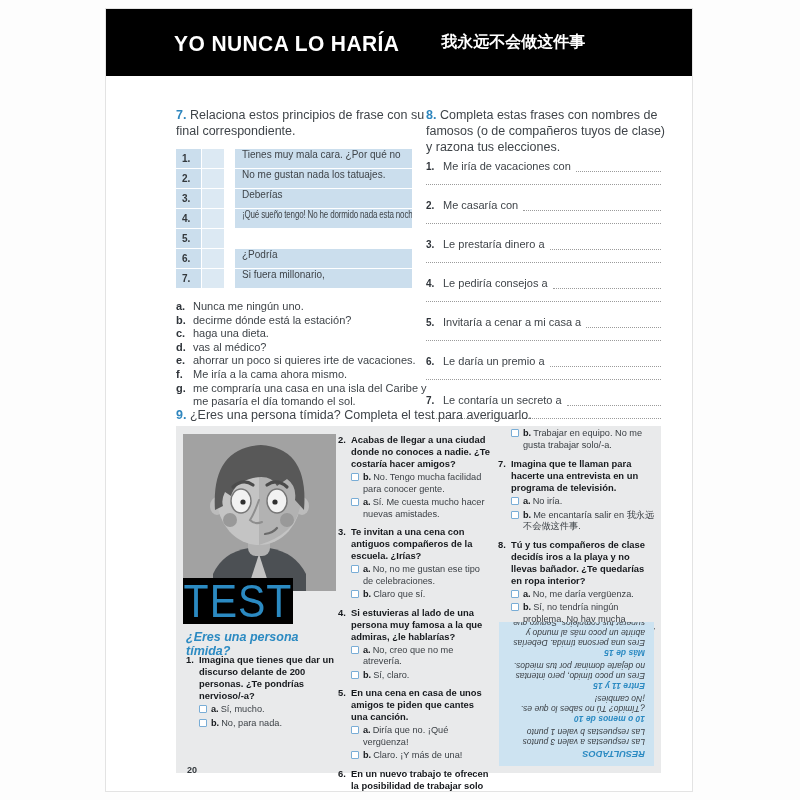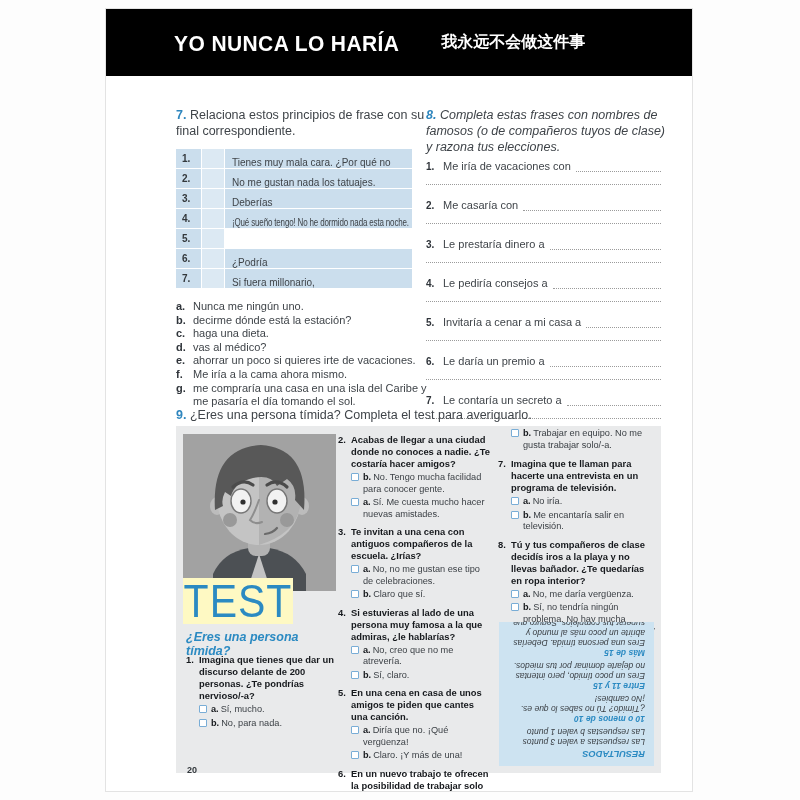--- a/index.html
+++ b/index.html
@@ -13,42 +13,42 @@
 
   .exnum { color:#2e86be; font-weight:bold; }
   .instr { font-size:12.5px; line-height:16px; color:#3f4449; }
 
   
   .ex7h { position:absolute; left:70px; top:98px; width:252px; }
   .t7 { position:absolute; left:70px; top:140px; width:236px; }
   .trow { display:flex; height:19px; margin-bottom:1px; font-size:10px; }
   .tnum { width:25px; background:#cbdeed; display:flex; align-items:center; padding-left:6px; font-weight:bold; color:#33383c; }
   .tans { width:22px; background:#dce9f3; margin-left:1px; }
-  .rtxt { flex:1; background:#cbdeed; margin-left:1px; display:flex; align-items:flex-end; padding-left:7px; color:#3f4449; overflow:hidden; white-space:nowrap; }
+  .rtxt { flex:1; background:#cbdeed; margin-left:11px; display:flex; align-items:flex-start; padding-left:7px; color:#3f4449; overflow:hidden; white-space:nowrap; }
   .rtxt span { display:inline-block; transform-origin:left center; }
   .t7 .trow:nth-of-type(4) .rtxt span { transform:scaleX(.80); letter-spacing:-.2px; }
 
   .ends { position:absolute; left:70px; top:291px; width:256px; font-size:11px; line-height:13.6px; color:#3f4449; }
   .endrow { display:flex; }
   .endrow b { width:17px; flex:none; color:#2f343a; }
 
   
-  .ex8h { position:absolute; left:320px; top:98px; width:242px;font-style:italic; }
+  .ex8h { position:absolute; left:320px; top:98px; width:242px; }
   .e8items { position:absolute; left:320px; top:151px; width:235px; }
   .e8item { height:39px; }
   .l1 { display:flex; align-items:flex-end; font-size:11px; color:#3f4449; }
   .l1 .n { font-weight:bold; width:17px; flex:none; font-size:10px; color:#2f343a; }
   .dotfill { flex:1; border-bottom:1px dotted #9b9b9b; margin-left:5px; height:12px; }
   .l2 { border-bottom:1px dotted #9b9b9b; height:13px; }
 
   
   .ex9h { position:absolute; left:70px; top:398px; width:460px; }
   .testbox { position:absolute; left:70px; top:417px; width:485px; height:347px; background:#e9eaeb; }
   .photo { position:absolute; left:7px; top:8px; width:153px; height:157px; background:#a2a2a2; }
-  .band { position:absolute; left:7px; top:152px; width:110px; height:46px; background:#fef9c3; display:flex; align-items:center; justify-content:center; }
+  .band { position:absolute; left:7px; top:152px; width:110px; height:46px; background:#000000; display:flex; align-items:center; justify-content:center; }
   .band .word { color:#2b8ac2; font-size:41px; line-height:44px; letter-spacing:1px; transform:scaleY(1.12); }
   .subt { position:absolute; left:10px; top:204px; width:160px; color:#2b8ac2; font-weight:bold; font-style:italic; font-size:12.5px; }
 
   .col { position:absolute; }
   .c1 { left:10px; top:228px; width:148px; }
   .c2 { left:162px; top:8px; width:153px; }
   .c3 { left:322px; top:0; width:158px; }
 
   .q { margin-bottom:6px; }
   .qt { display:flex; font-weight:bold; font-size:9.4px; line-height:12px; color:#16191d; }
@@ -404,21 +404,21 @@
             </div>
             <div>
 
                 <div class="opt">
                   <span class="cb"></span>
                   <span class="ot"><b>a.</b><span>No iría.</span></span>
                 </div>
 
                 <div class="opt">
                   <span class="cb"></span>
-                  <span class="ot"><b>b.</b><span>Me encantaría salir en televisión.</span></span>
+                  <span class="ot"><b>b.</b><span>Me encantaría salir en 我永远不会做这件事.</span></span>
                 </div>
               </div>
           </div>
 
           <div class="q">
             <div class="qt">
               <span class="qn">8.</span>
               <span class="qx">Tú y tus compañeros de clase decidís iros a la playa y no llevas bañador. ¿Te quedarías en ropa interior?</span>
             </div>
             <div>

